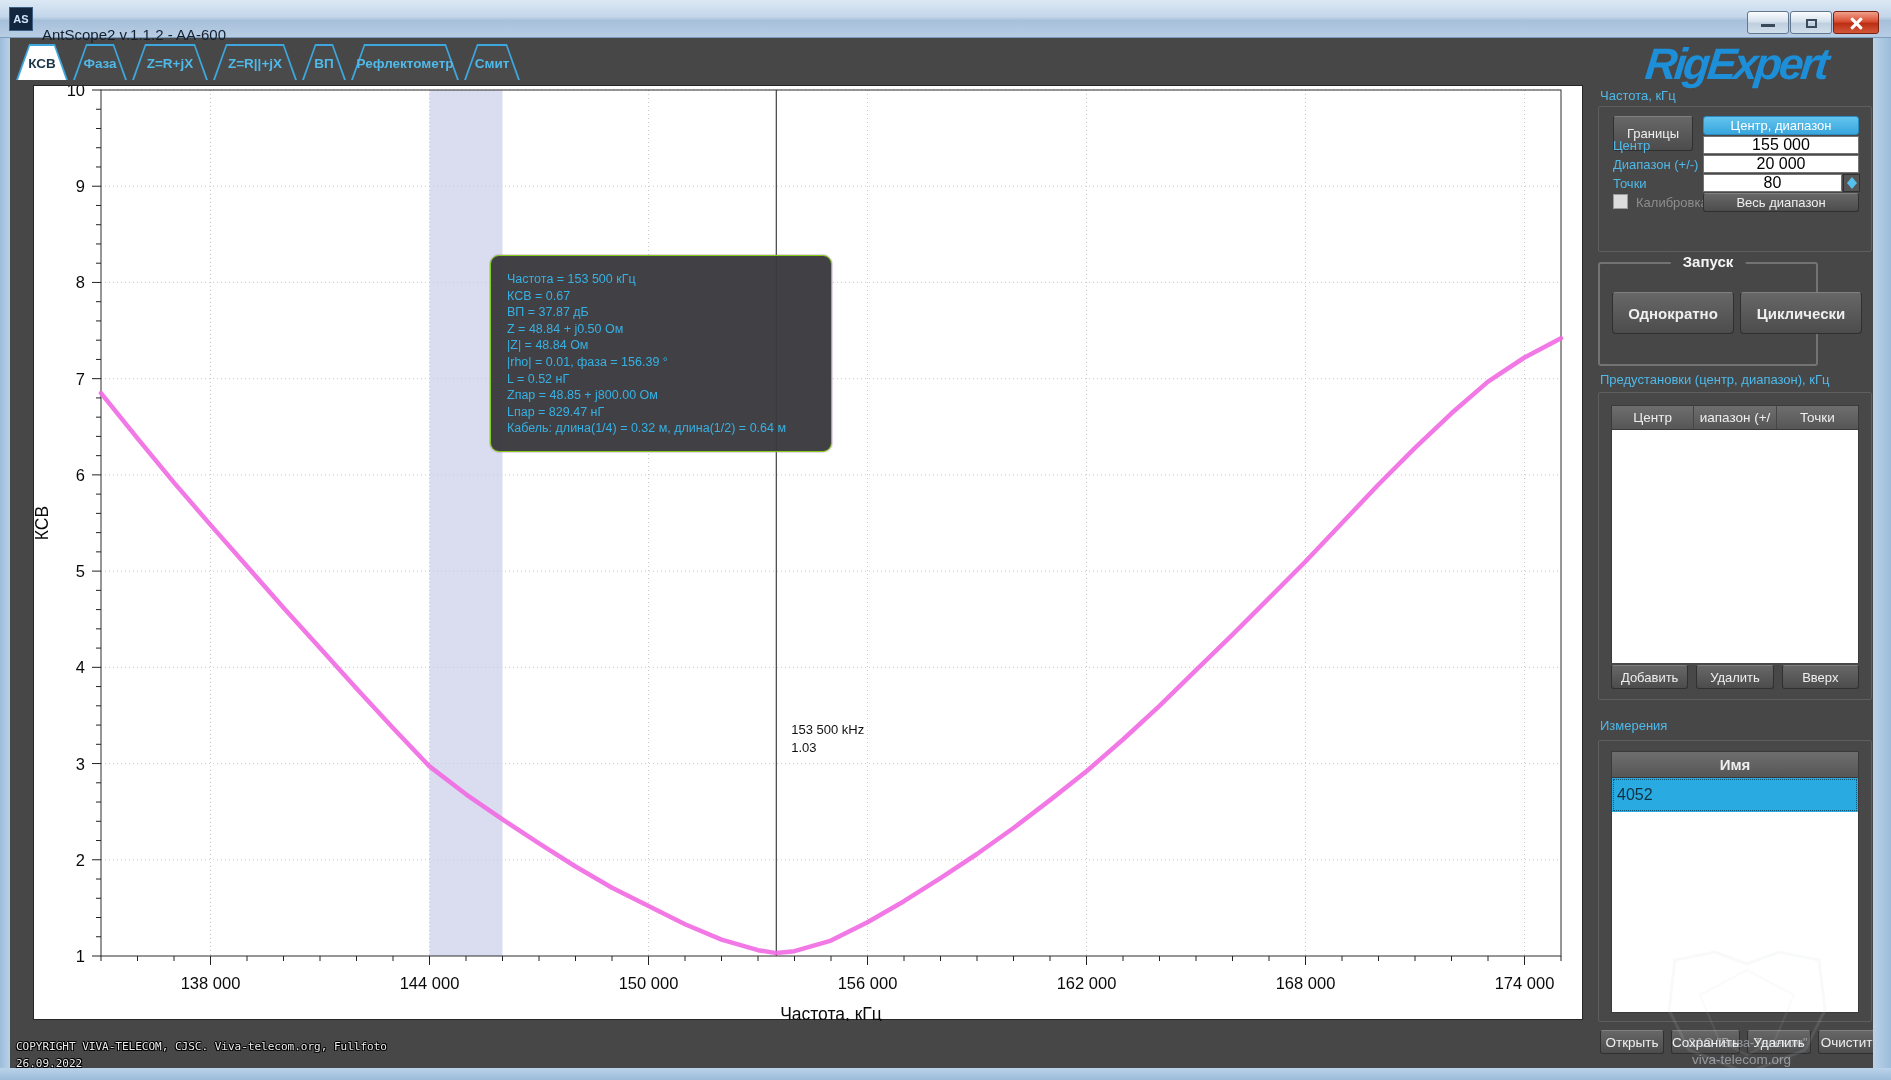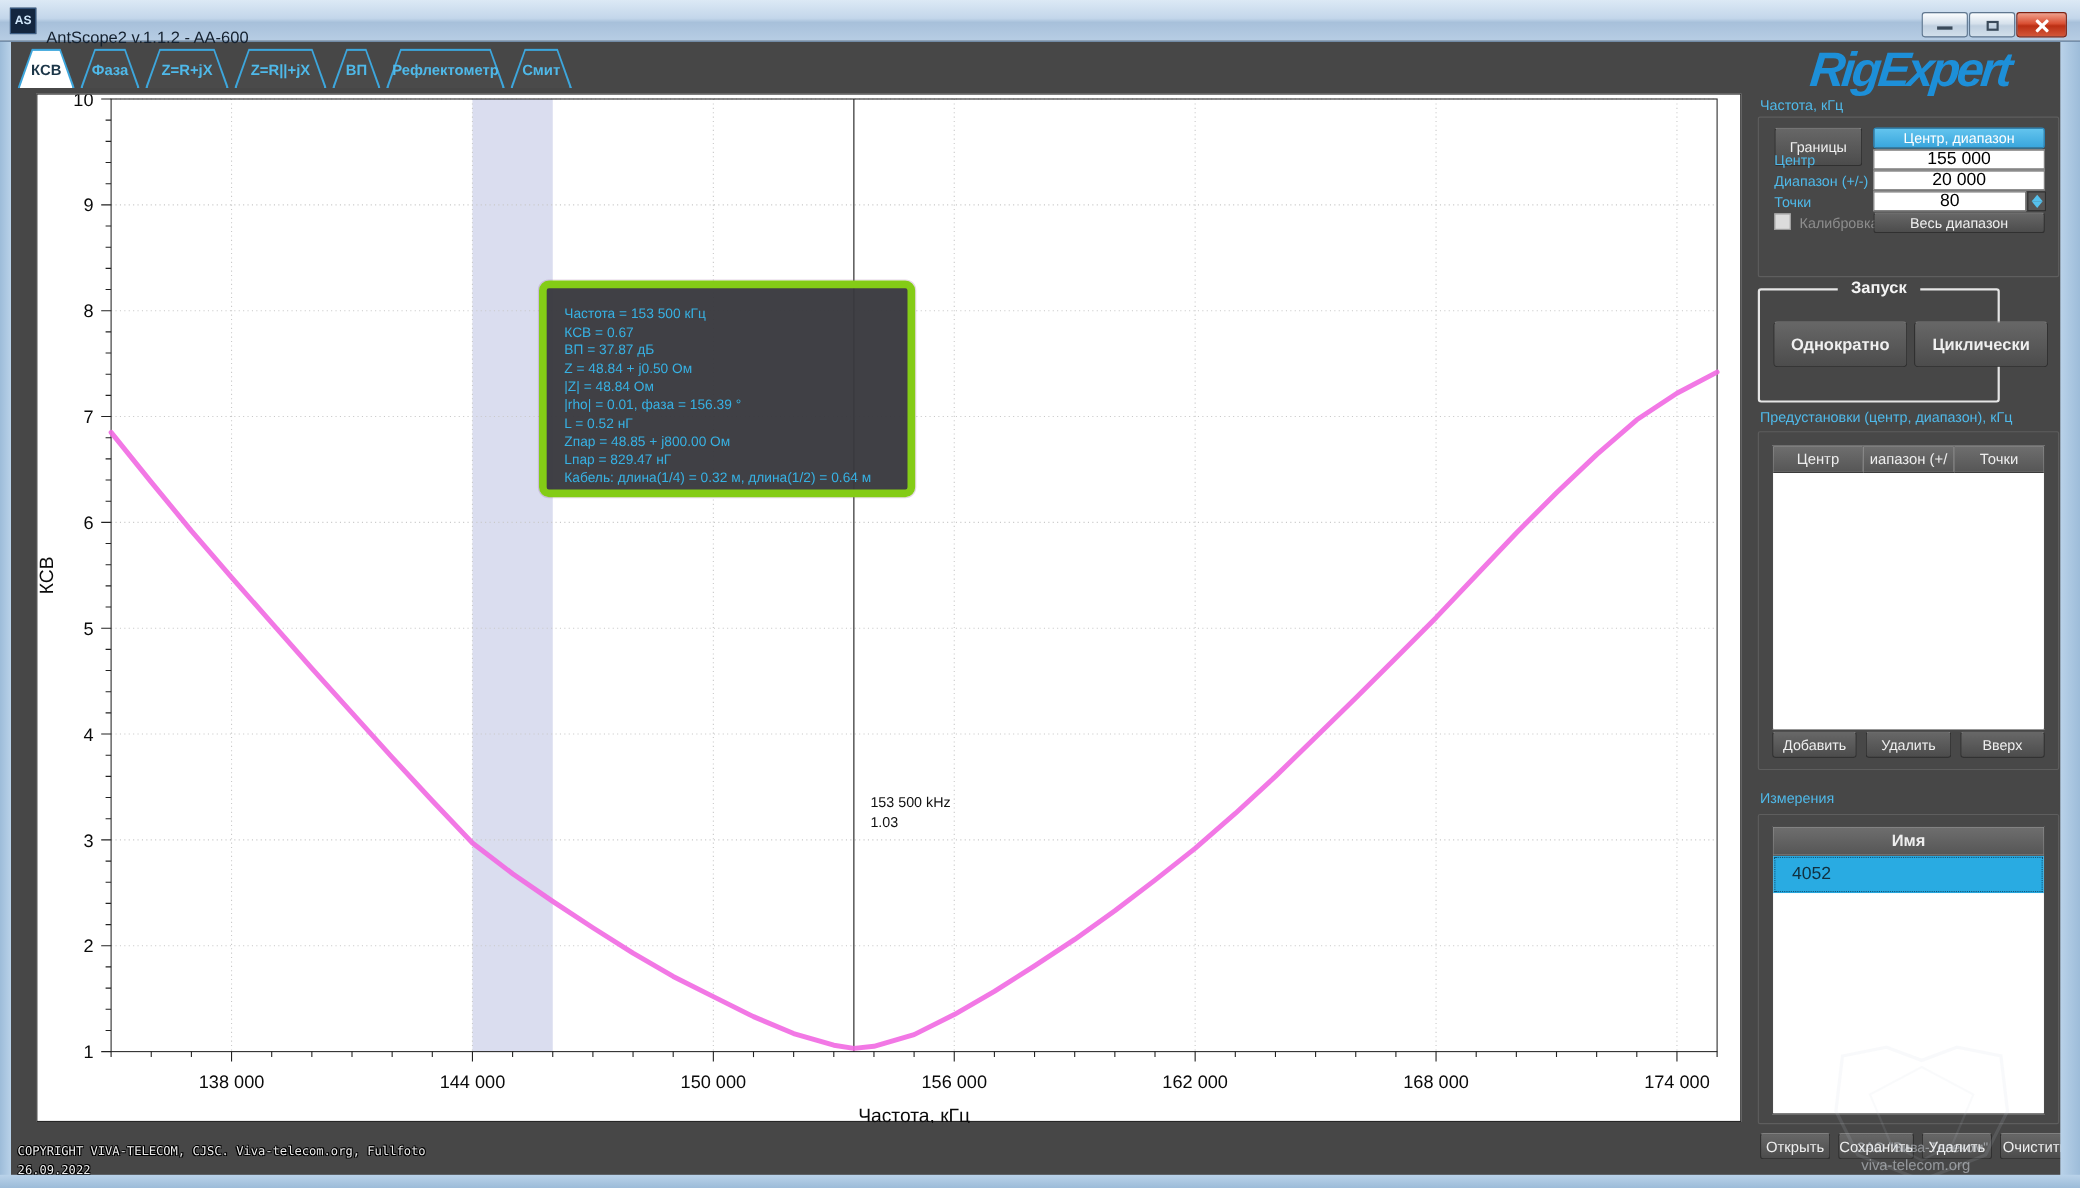--- a/index.html
+++ b/index.html
@@ -38,21 +38,21 @@
     font-size:13.5px; font-weight:bold; color:#4fb9e9; padding-top:2px; }
   .tab.active .shape-inner { background:#ffffff; }
   .tab.active .lbl { color:#1c3648; }
 
   
   .chart-panel { position:absolute; left:33px; top:85px; width:1550px; height:935px; background:#ffffff;
     border:1px solid #262626; z-index:5; }
   .chart-panel svg { position:absolute; left:0; top:0; }
 
   .tooltip { position:absolute; left:490px; top:255px; width:342px; height:197px; z-index:20;
-    background:rgba(56,56,61,0.96); border:7px solid #84cc16; border-radius:9px;
+    background:rgba(56,56,61,0.96); border:1px solid #84cc16; border-radius:9px;
     padding:15px 14px 10px 16px; box-shadow:0 0 0 1px rgba(150,90,160,0.25); }
   .tooltip div { font-size:12.5px; line-height:16.6px; color:#37b1e3; white-space:nowrap; }
 
   
   .sb-label { position:absolute; font-size:13px; color:#4fb9e9; z-index:8; }
   .logo { position:absolute; left:1598px; top:42px; width:276px; height:46px; z-index:8;
     font-size:44px; font-weight:bold; font-style:italic; letter-spacing:-3px;
     color:#1d8fd8; transform:skewX(-6deg); line-height:44px; text-align:center; }
 
   .groupbox { position:absolute; border:1px solid #5e5e5e; border-radius:2px; background:#484848; z-index:8; }
@@ -67,38 +67,38 @@
   .btn-bounds { position:absolute; left:14px; top:9px; width:80px; height:35px; }
   .btn-centerspan { position:absolute; left:104px; top:9px; width:156px; height:19px;
     background:linear-gradient(#63c4ee,#39a6dd); border:1px solid #2a8cc2; color:#fff; border-radius:3px;
     display:flex; align-items:center; justify-content:center; font-size:13px; }
   .spinner { position:absolute; left:244px; top:67px; width:17px; height:18px; background:#555; border:1px solid #303030; }
   .spin-up,.spin-dn { position:absolute; left:3px; width:0; height:0; border-left:5px solid transparent; border-right:5px solid transparent; }
   .spin-up { top:2px; border-bottom:6px solid #55c0ec; }
   .spin-dn { bottom:2px; border-top:6px solid #55c0ec; }
   .checkbox { position:absolute; left:14px; top:87px; width:15px; height:15px; background:#dcdcdc; border:1px solid #9a9a9a; }
 
-  .gb-launch { left:1598px; top:262px; width:220px; height:104px; border:2px solid #e5e5e5; border-radius:3px; background:transparent; }
+  .gb-launch { left:1598px; top:262px; width:220px; height:104px; border:2px solid #737373; border-radius:3px; background:transparent; }
   .launch-title { position:absolute; left:50%; top:-11px; transform:translateX(-50%); background:#474747;
     padding:0 12px; font-size:15px; font-weight:bold; color:#f4f4f4; white-space:nowrap; }
   .btn-launch { position:absolute; top:28px; width:122px; height:42px; font-size:15px; font-weight:bold; border-radius:4px; }
 
   .gb-presets { left:1598px; top:392px; width:274px; height:308px; }
   .table { position:absolute; left:12px; top:12px; right:12px; background:#fff; border:1px solid #3a3a3a; }
   .thead { display:flex; height:24px; }
   .th { flex:1; background:linear-gradient(#6e6e6e,#565656); border-right:1px solid #454545; border-bottom:1px solid #3a3a3a;
     color:#eee; font-size:13.5px; display:flex; align-items:center; justify-content:center; white-space:nowrap; overflow:hidden; }
   .th:last-child { border-right:none; }
   .tbody-empty { background:#fff; }
   .btnrow3 { position:absolute; bottom:10px; left:12px; right:12px; display:flex; gap:8px; }
   .btnrow3 .btn { flex:1; height:24px; }
 
   .gb-meas { left:1598px; top:740px; width:274px; height:282px; }
   .meas-row-selected { height:34px; background:#29abe2; color:#11303f; font-size:16px; display:flex; align-items:center;
-    padding-left:17px; outline:1px dotted rgba(10,60,90,0.8); outline-offset:-2px; }
+    padding-left:5px; outline:1px dotted rgba(10,60,90,0.8); outline-offset:-2px; }
 
   .sb-bottom-btns { position:absolute; left:1600px; top:1030px; width:282px; display:flex; gap:7px; z-index:9; }
   .sb-bottom-btns .btn { height:24px; font-size:13.5px; flex:1; }
 
   
   .toolbar { position:absolute; left:21px; top:1031px; width:1574px; height:26px; display:flex; gap:7px; z-index:9; }
   .toolbar .btn { flex:1; height:26px; font-size:13px; }
 
   .copyright { position:absolute; left:16px; z-index:30; font-family:"DejaVu Sans Mono", monospace;
     font-size:11px; color:#ececec; text-shadow:1px 1px 0 #000, -1px 0 0 #000, 0 -1px 0 #000, 1px -1px 0 #000, -1px 1px 0 #000; }

